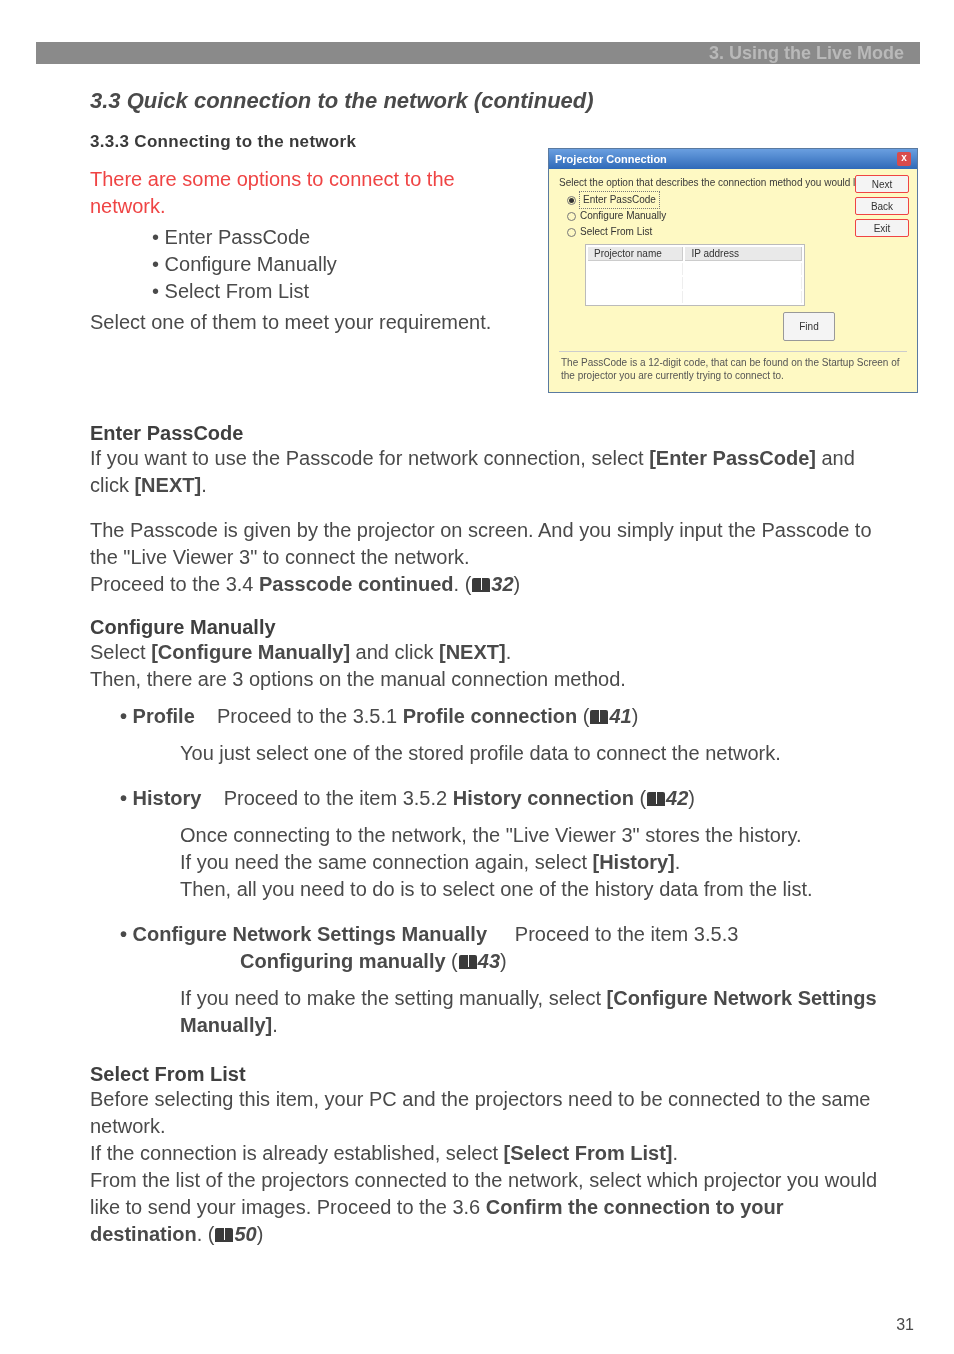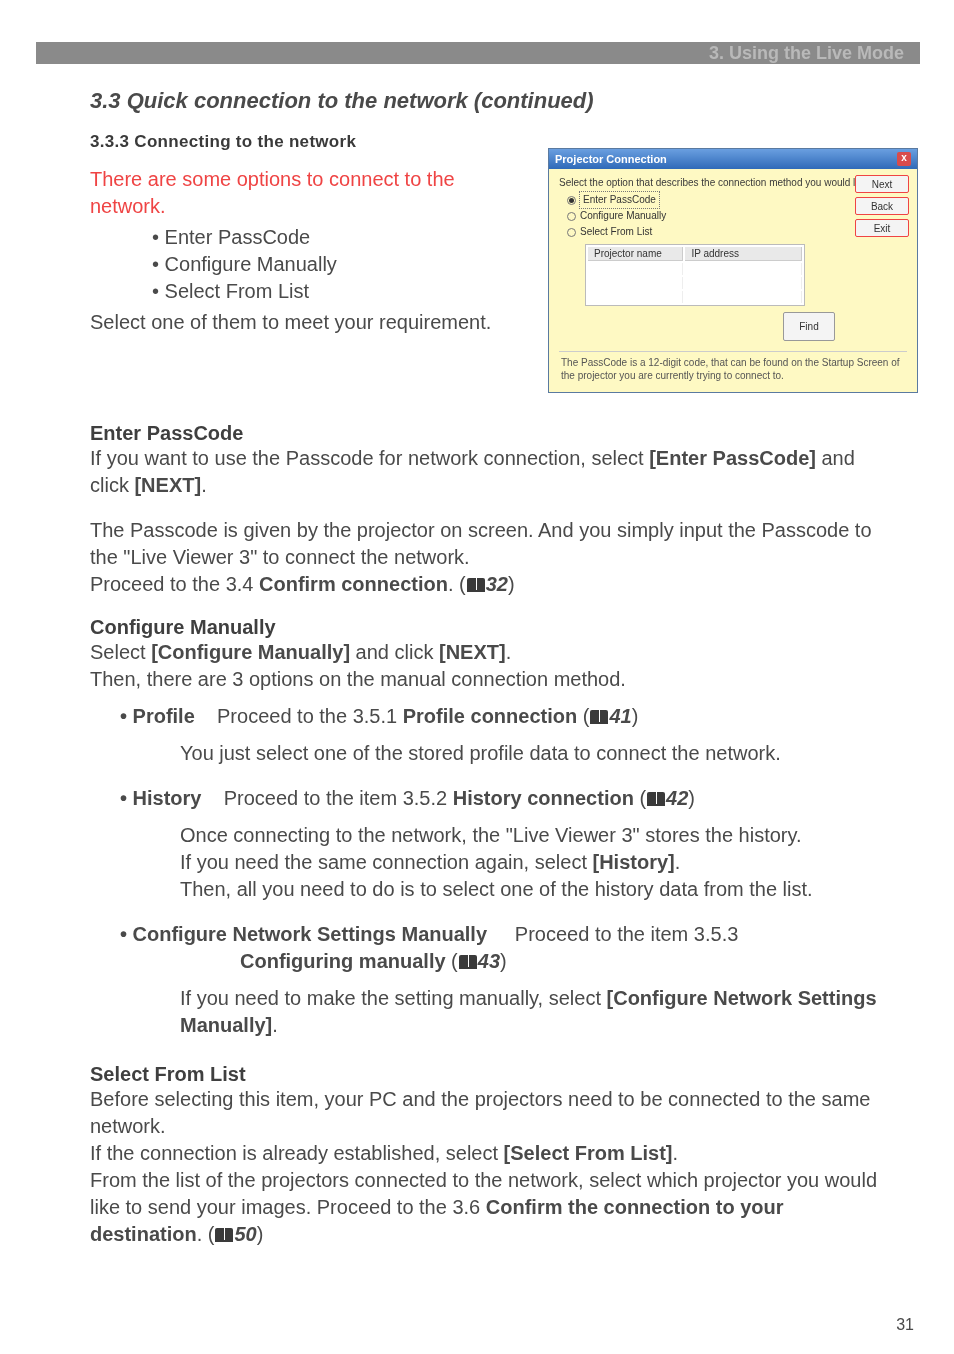--- a/index.html
+++ b/index.html
@@ -117,21 +117,21 @@
   <div class="req">Select one of them to meet your requirement.</div>
 
   <div style="height:46px"></div>
 
   <div class="para-h">Enter PassCode</div>
   <div class="body-text">
     <span>If you want to use the Passcode for network connection, select </span><span class="bold">[Enter PassCode]</span><span> and click </span><span class="bold">[NEXT]</span><span>.</span>
   </div>
   <div class="body-text mt18">The Passcode is given by the projector on screen. And you simply input the Passcode to the "Live Viewer 3" to connect the network.</div>
   <div class="body-text">
-    <span>Proceed to the 3.4 </span><span class="bold">Confirm connection</span><span>. (</span><span class="icon-book"></span><span class="ref">32</span><span>)</span>
+    <span>Proceed to the 3.4 </span><span class="bold">Passcode continued</span><span>. (</span><span class="icon-book"></span><span class="ref">32</span><span>)</span>
   </div>
 
   <div class="para-h mt18">Configure Manually</div>
   <div class="body-text">
     <span>Select </span><span class="bold">[Configure Manually]</span><span> and click </span><span class="bold">[NEXT]</span><span>.</span>
   </div>
   <div class="body-text">Then, there are 3 options on the manual connection method.</div>
 
   <div class="body-text mt10 indent1">
     <span class="bold">• Profile</span>&nbsp;&nbsp;&nbsp;&nbsp;<span>Proceed to the 3.5.1 </span><span class="bold">Profile connection</span><span> (</span><span class="icon-book"></span><span class="ref">41</span><span>)</span>

